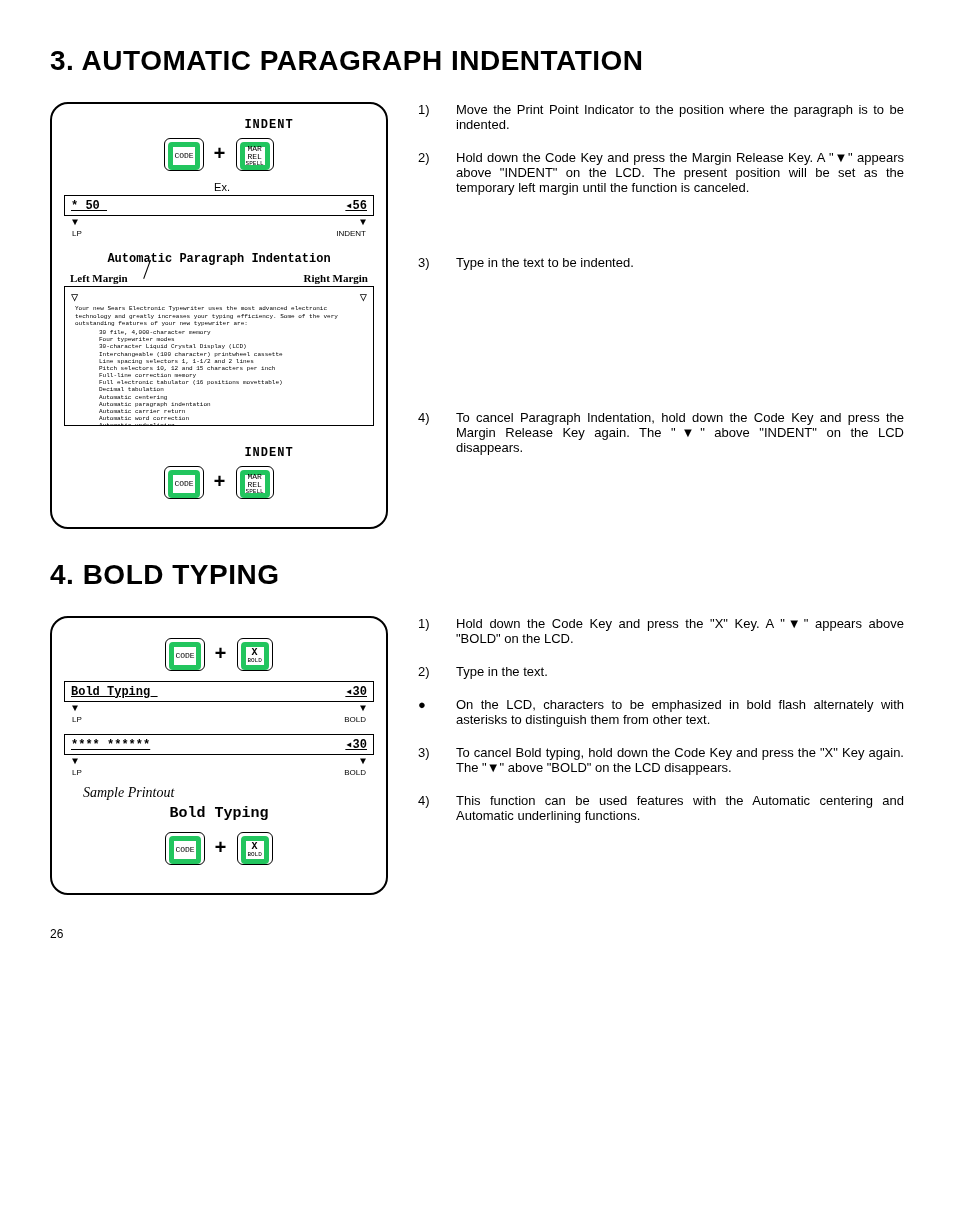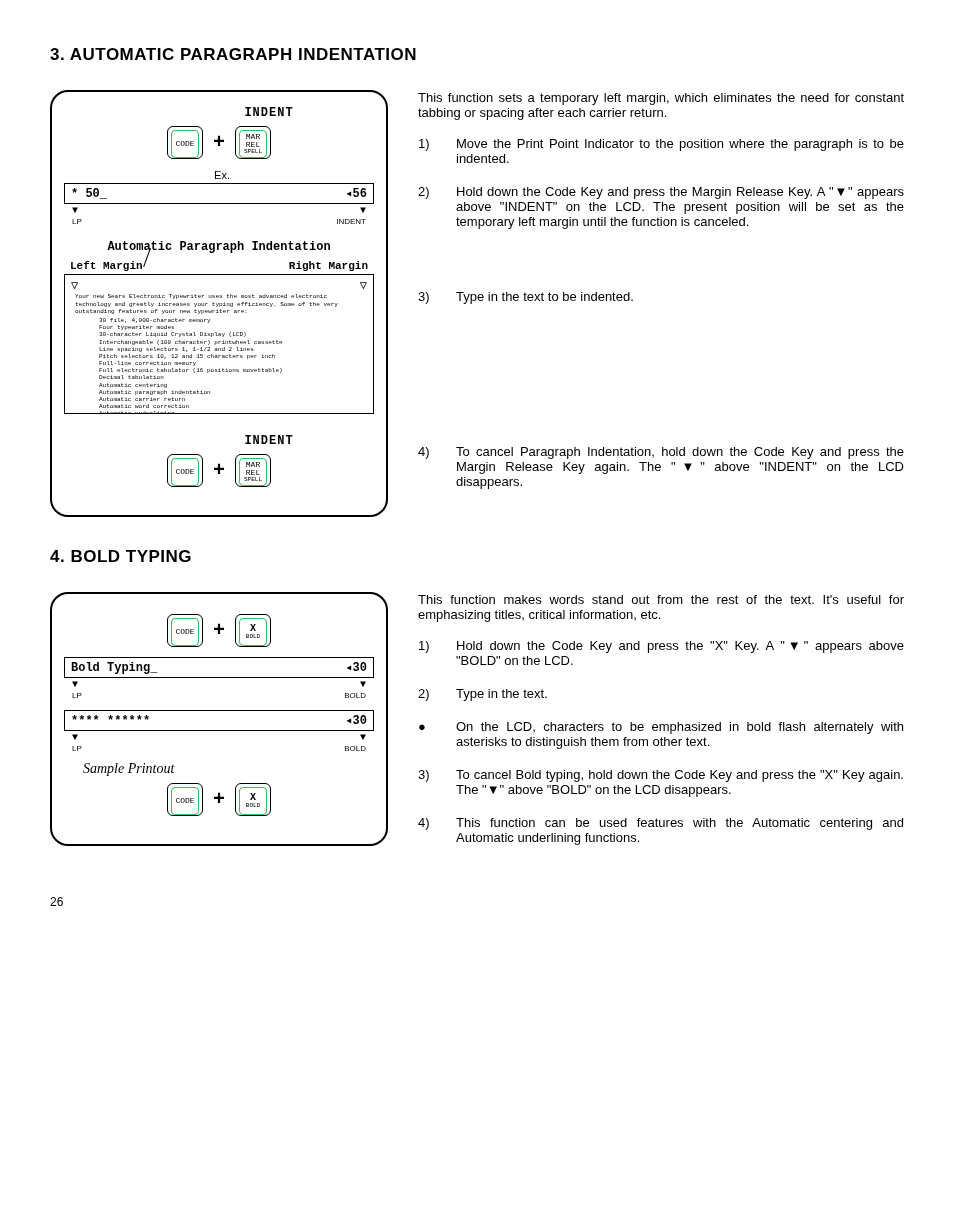--- a/index.html
+++ b/index.html
@@ -5,21 +5,21 @@
   body {
     font-family: Arial, Helvetica, sans-serif;
     font-size: 13px;
     color: #000;
     margin: 0;
     padding: 30px 50px;
     width: 854px;
     background: #fff;
   }
   h1.section-title {
-    font-size: 17px;
+    font-size: 28px;
     font-weight: bold;
     letter-spacing: 0.5px;
     margin: 15px 0 25px 0;
   }
   .two-col {
     display: flex;
     gap: 30px;
     margin-bottom: 30px;
   }
   .fig-col {
@@ -59,21 +59,21 @@
     text-align:center;
     min-width:28px;
     height:28px;
     vertical-align:middle;
     font-family:"Courier New",monospace;
     font-size:8px;
     line-height:1;
     position:relative;
   }
   .key .inner {
-    border:1px solid #22c55e;
+    border:5px solid #22c55e;
     border-radius:4px;
     width:100%;
     height:100%;
     display:flex;
     flex-direction:column;
     justify-content:center;
     align-items:center;
     box-sizing:border-box;
     padding:1px;
   }
@@ -84,20 +84,21 @@
   }
   .lcd {
     border:1.5px solid #000;
     padding:2px 6px;
     font-family:"Courier New",monospace;
     font-weight:bold;
     font-size:12px;
     display:flex;
     justify-content:space-between;
     align-items:center;
+    text-decoration:underline;
   }
   .lcd-row2 {
     display:flex;
     justify-content:space-between;
     font-family:"Courier New",monospace;
     font-size:9px;
     padding:0 8px;
     margin-top:1px;
   }
   .tri-down {
@@ -119,21 +120,21 @@
     padding:4px 6px;
     font-size:6px;
     line-height:1.2;
     height:130px;
     overflow:hidden;
     position:relative;
   }
   .margin-labels {
     display:flex;
     justify-content:space-between;
-    font-family:Liberation Mono, monospace;
+    font-family:Liberation Serif, serif;
     font-weight:bold;
     font-size:11px;
     margin:4px 6px 2px 6px;
   }
   .tri-open { font-size:12px; }
   ol.steps {
     list-style:none;
     padding:0;
     margin:0;
   }
@@ -270,21 +271,20 @@
               <span>REL</span>
               <span style="font-size:6px;">SPELL</span>
             </span>
           </span>
       </div>
 
     </div>
   </div>
 
   <div class="text-col">
-    <div class="intro">This function sets a temporary left margin, which eliminates the need for constant tabbing or spacing after each carrier return.</div>
     <ol class="steps">
       <li>
           <span class="num">1)</span>
           <span>Move the Print Point Indicator to the position where the paragraph is to be indented.</span>
         </li>
       <li>
           <span class="num">2)</span>
           <span>Hold down the Code Key and press the Margin Release Key. A "▼" appears above "INDENT" on the LCD. The present position will be set as the temporary left margin until the function is canceled.</span>
         </li>
       <li style="margin-top:60px;">
@@ -338,39 +338,39 @@
       <div class="lcd-row2">
         <span class="tri-down">▼</span>
         <span class="tri-down">▼</span>
       </div>
       <div class="lcd-row2">
         <span class="small-label">LP</span>
         <span class="small-label">BOLD</span>
       </div>
 
       <div class="sample-printout">Sample Printout</div>
+      <div class="bold-sample">Bold Typing</div>
 
       <div class="keycombo">
         <span class="key">
             <span class="inner">CODE</span>
           </span>
         <span class="plus">+</span>
         <span class="key">
             <span class="inner">
               <span style="font-size:10px;font-weight:bold;">X</span>
               <span style="font-size:6px;">BOLD</span>
             </span>
           </span>
       </div>
 
     </div>
   </div>
 
   <div class="text-col">
-    <div class="intro">This function makes words stand out from the rest of the text. It's useful for emphasizing titles, critical information, etc.</div>
     <ol class="steps">
       <li>
           <span class="num">1)</span>
           <span>Hold down the Code Key and press the "X" Key. A "▼" appears above "BOLD" on the LCD.</span>
         </li>
       <li>
           <span class="num">2)</span>
           <span>Type in the text.</span>
         </li>
       <li>

